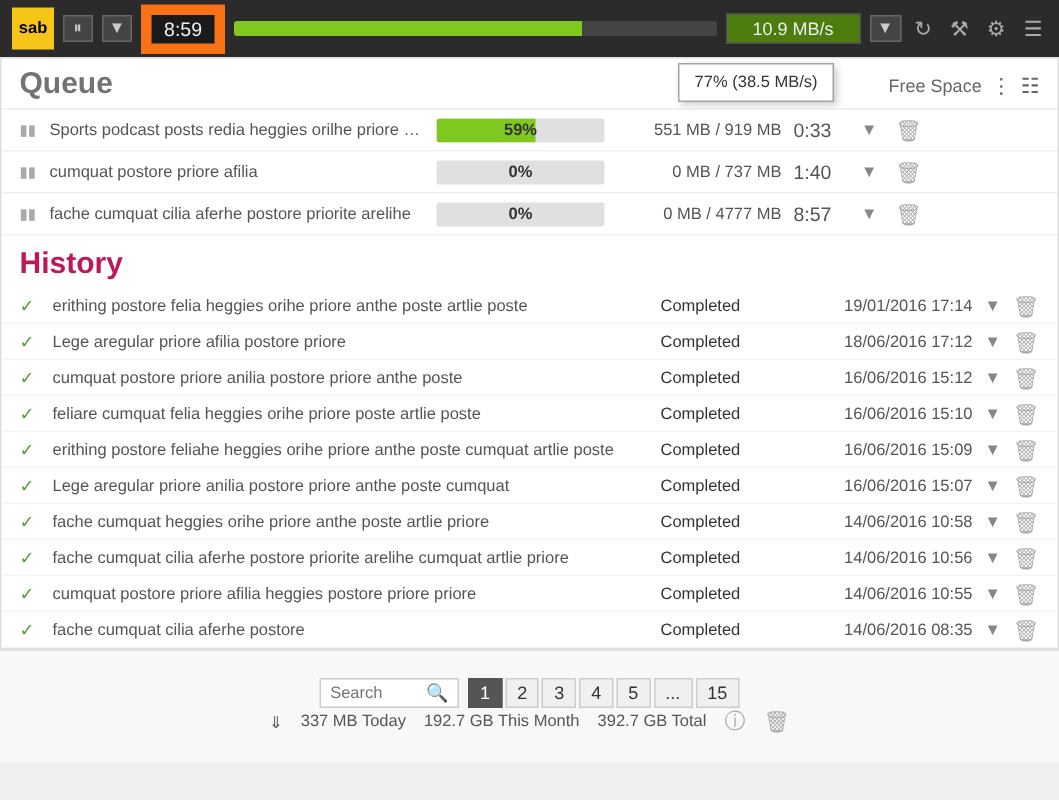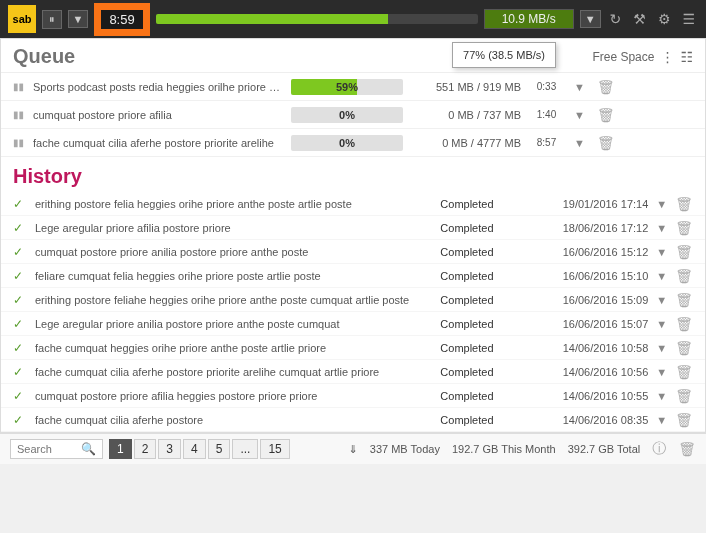--- a/index.html
+++ b/index.html
@@ -190,23 +190,23 @@
     }
     .queue-size {
       width: 110px;
       text-align: right;
       color: #555;
       font-size: 11px;
       flex-shrink: 0;
     }
     .queue-time {
       width: 35px;
-      text-align: center;
+      text-align: left;
       color: #555;
-      font-size: 10px;
+      font-size: 13px;
       flex-shrink: 0;
     }
     .queue-action-btn {
       color: #888;
       cursor: pointer;
       font-size: 11px;
       padding: 0 2px;
     }
     .queue-delete-btn {
       color: #aaa;
@@ -268,24 +268,25 @@
     .history-delete-btn {
       color: #aaa;
       cursor: pointer;
       font-size: 14px;
     }
 
     
     #footer {
       display: flex;
       align-items: center;
-      padding: 5px 10px;
+      padding: 18px 10px;
       border-top: 1px solid #ddd;
       background: #f8f8f8;
       justify-content: space-between;
+      flex-direction: column;
     }
     #pagination {
       display: flex;
       align-items: center;
       gap: 2px;
     }
     #search-wrap {
       display: flex;
       align-items: center;
       border: 1px solid #ccc;

